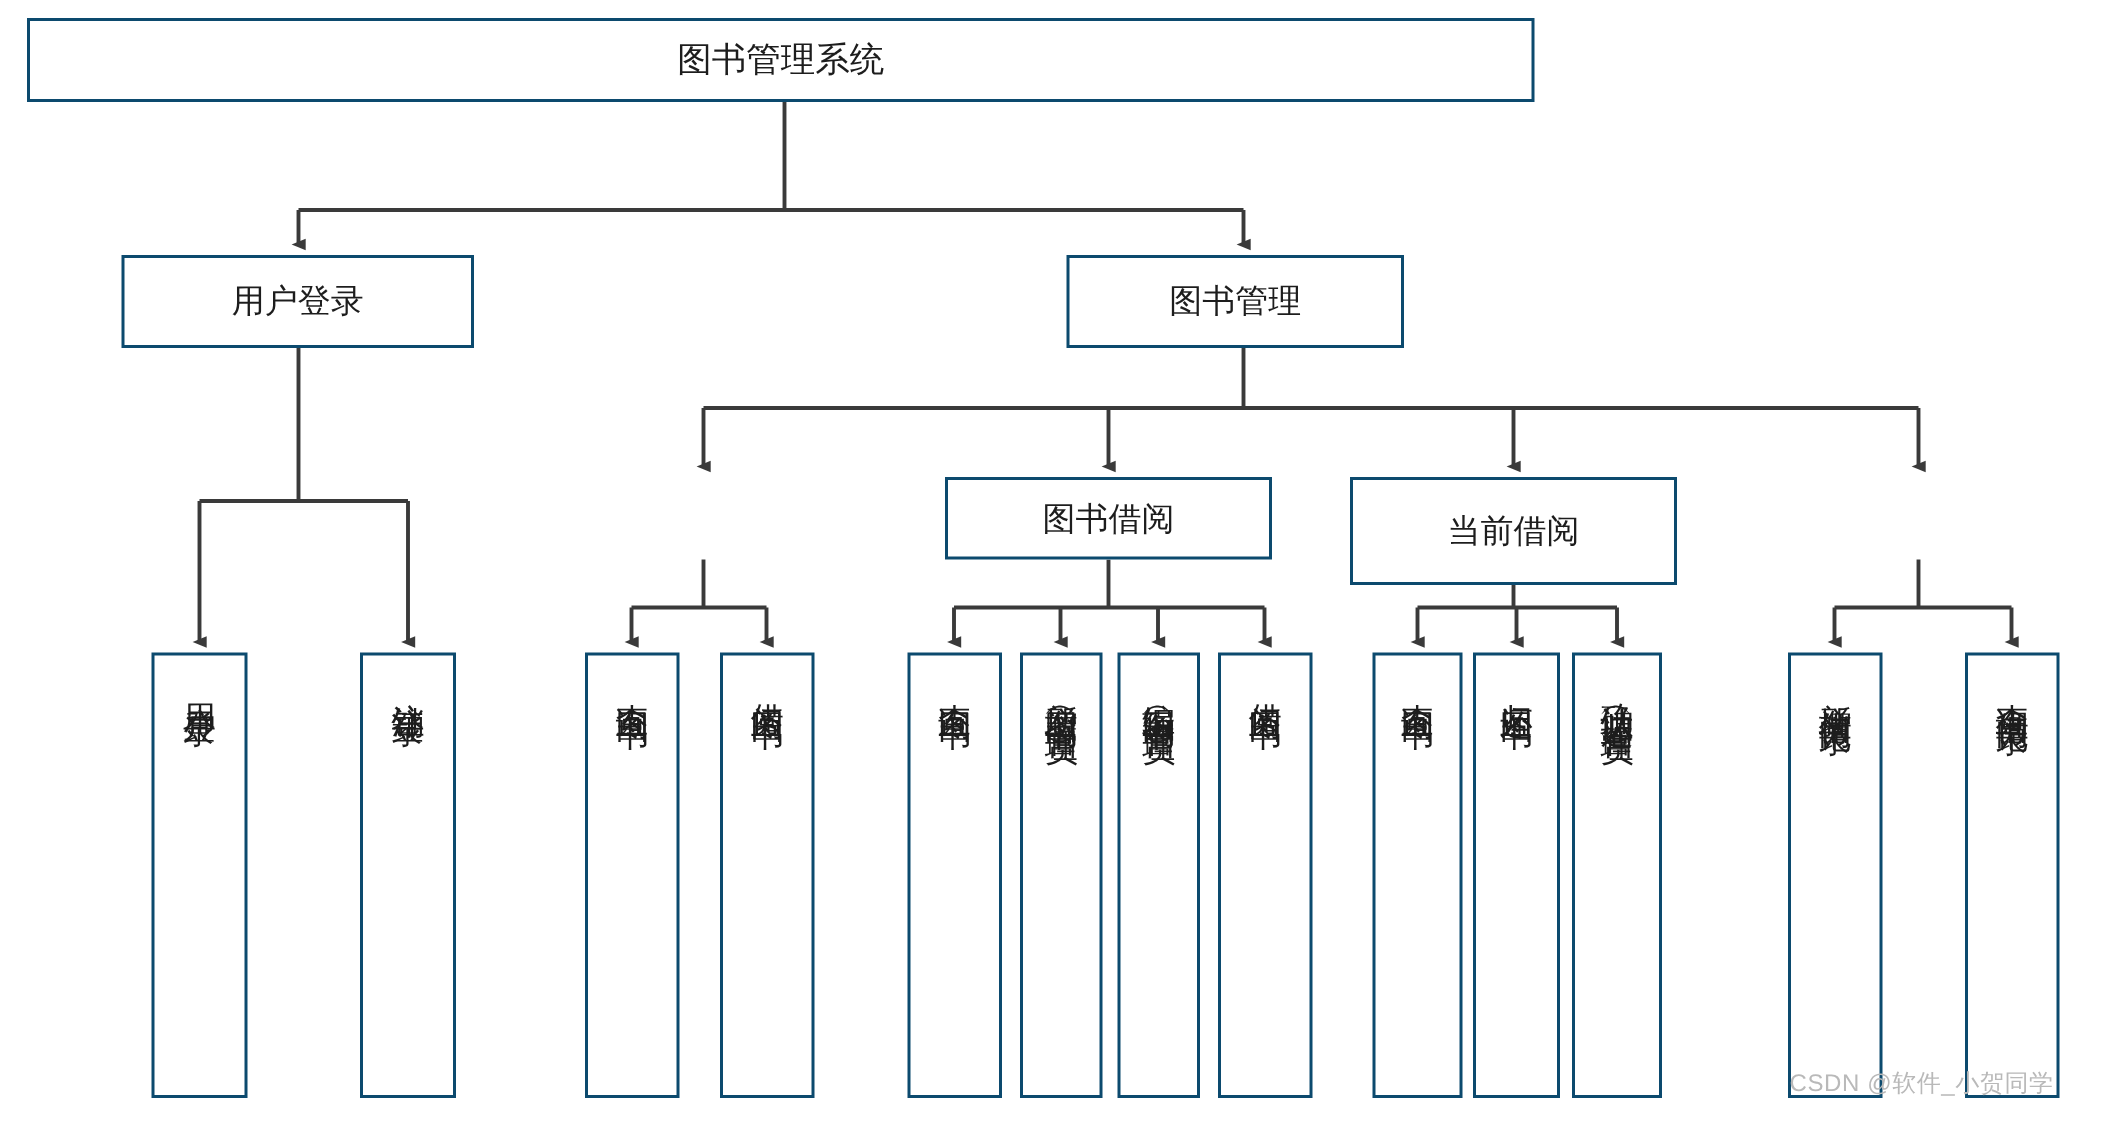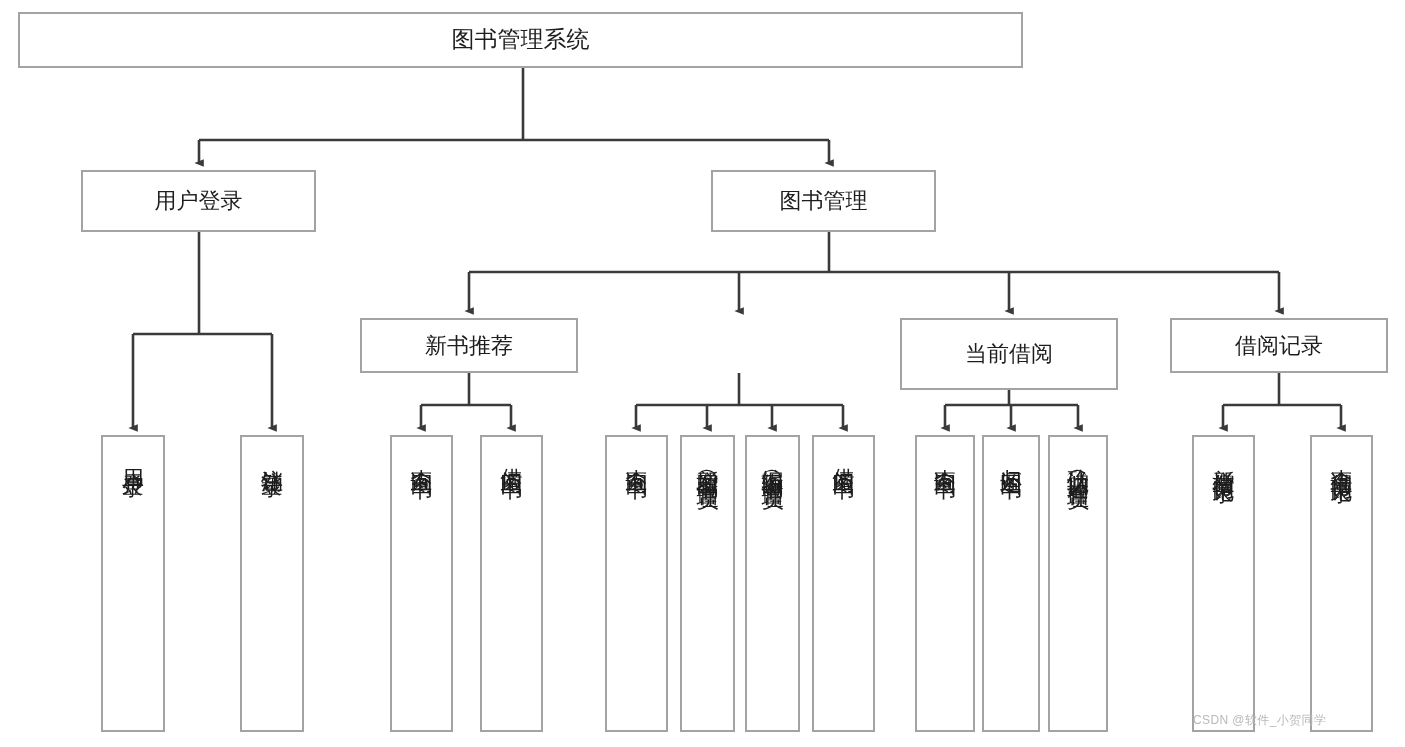--- a/index.html
+++ b/index.html
@@ -9,21 +9,21 @@
     font-family:"Liberation Sans","DejaVu Sans",sans-serif;
     overflow:hidden;
   }
   #diagram{position:relative;width:1405px;height:747px;}
   #wires{position:absolute;left:0;top:0;width:1405px;height:747px;}
 
   .node{
     position:absolute;
     box-sizing:border-box;
     background:#ffffff;
-    border:2px solid #a3a3a3;
+    border:2px solid #0c4a6e;
     display:flex;
     align-items:center;
     justify-content:center;
     color:#1d1d1d;
   }
   .node .lbl{
     display:block;
     text-align:center;
     line-height:1.18;
     white-space:nowrap;
@@ -41,21 +41,21 @@
     text-orientation:upright;
     font-size:22px;
     letter-spacing:3px;
     line-height:1;
     white-space:nowrap;
   }
 
   #watermark{
     position:absolute;
     left:1193px;top:712px;
-    font-size:12px;
+    font-size:16px;
     color:#b9b9b9;
     letter-spacing:.4px;
     white-space:nowrap;
     pointer-events:none;
   }
 </style>
 </head>
 <body>
 
 <div id="diagram">
@@ -114,28 +114,25 @@
     <span class="lbl">图书管理系统</span>
   </div>
 
   <div class="node horiz" style="left:81px;top:170px;width:235px;height:62px;">
     <span class="lbl">用户登录</span>
   </div>
   <div class="node horiz" style="left:711px;top:170px;width:225px;height:62px;">
     <span class="lbl">图书管理</span>
   </div>
 
-  <div class="node horiz" style="left:360px;top:318px;width:218px;height:55px;">
-    <span class="lbl">新书推荐</span>
+  <div class="node horiz" style="left:630px;top:318px;width:218px;height:55px;">
+    <span class="lbl">图书借阅</span>
   </div>
   <div class="node horiz" style="left:900px;top:318px;width:218px;height:72px;">
     <span class="lbl">当前借阅</span>
-  </div>
-  <div class="node horiz" style="left:1170px;top:318px;width:218px;height:55px;">
-    <span class="lbl">借阅记录</span>
   </div>
 
   <div class="node vert" style="left:101px;top:435px;width:64px;height:297px;">
     <span class="lbl">用户登录</span>
   </div>
   <div class="node vert" style="left:240px;top:435px;width:64px;height:297px;">
     <span class="lbl">注销登录</span>
   </div>
   <div class="node vert" style="left:390px;top:435px;width:63px;height:297px;">
     <span class="lbl">查询图书</span>

